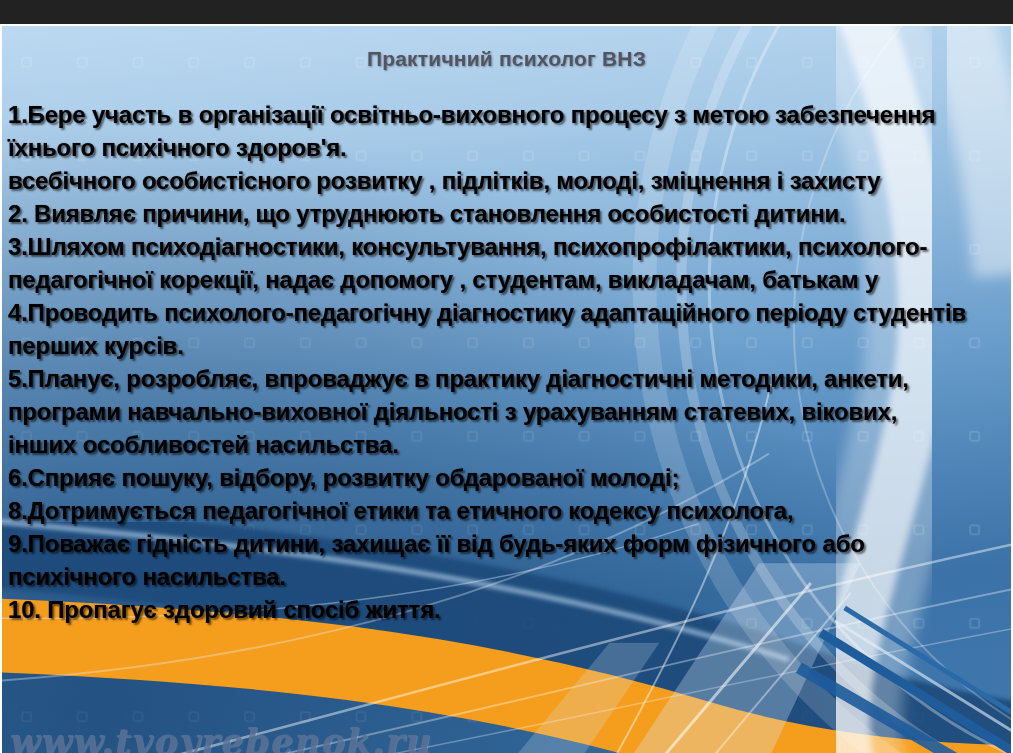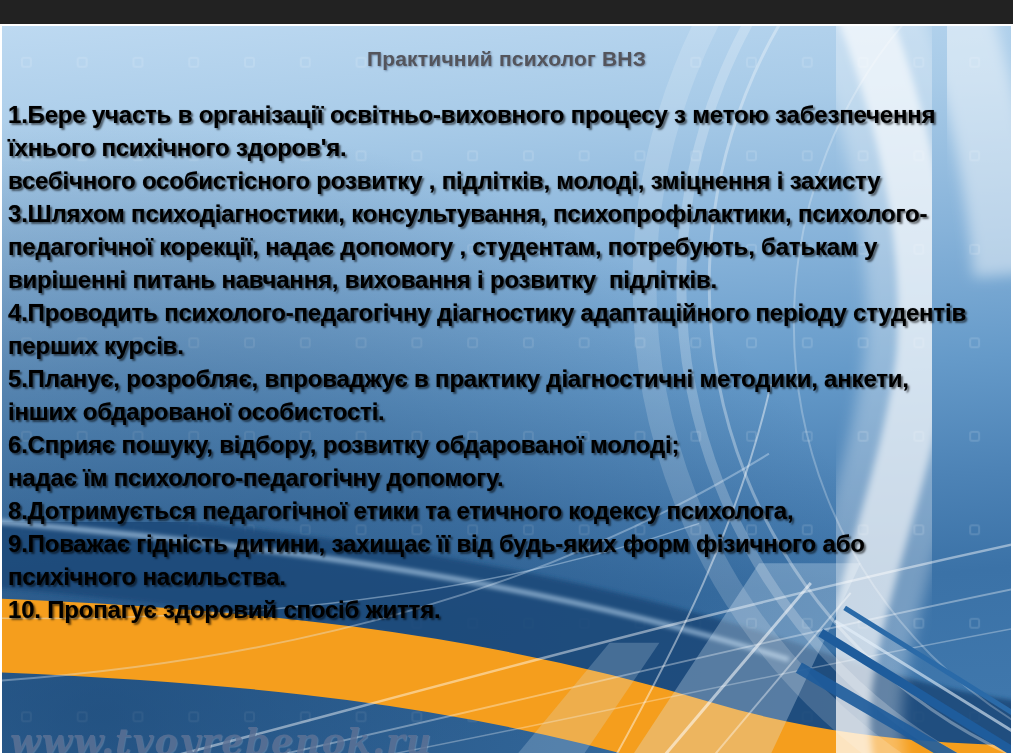--- a/index.html
+++ b/index.html
@@ -137,29 +137,29 @@
     <path d="M 846 585 L 1055 716" stroke="#2a6aa8" stroke-width="5"></path>
     <path d="M 836 598 L 1050 731" stroke="rgba(230,242,252,0.6)" stroke-width="3"></path>
   </svg>
 
   <div class="title">Практичний психолог ВНЗ</div>
 
   <div class="body-text">
     <div class="line">1.Бере участь в організації освітньо-виховного процесу з метою забезпечення</div>
     <div class="line">їхнього психічного здоров'я.</div>
     <div class="line">всебічного особистісного розвитку , підлітків, молоді, зміцнення і захисту</div>
+    <div class="line">2. Виявляє причини, що утруднюють становлення особистості дитини.</div>
     <div class="line">3.Шляхом психодіагностики, консультування, психопрофілактики, психолого-</div>
-    <div class="line">педагогічної корекції, надає допомогу , студентам, потребують, батькам у</div>
-    <div class="line">вирішенні питань навчання, виховання і розвитку  підлітків.</div>
+    <div class="line">педагогічної корекції, надає допомогу , студентам, викладачам, батькам у</div>
     <div class="line">4.Проводить психолого-педагогічну діагностику адаптаційного періоду студентів</div>
     <div class="line">перших курсів.</div>
     <div class="line">5.Планує, розробляє, впроваджує в практику діагностичні методики, анкети,</div>
-    <div class="line">інших обдарованої особистості.</div>
+    <div class="line">програми навчально-виховної діяльності з урахуванням статевих, вікових,</div>
+    <div class="line">інших особливостей насильства.</div>
     <div class="line">6.Сприяє пошуку, відбору, розвитку обдарованої молоді;</div>
-    <div class="line">надає їм психолого-педагогічну допомогу.</div>
     <div class="line">8.Дотримується педагогічної етики та етичного кодексу психолога,</div>
     <div class="line">9.Поважає гідність дитини, захищає її від будь-яких форм фізичного або</div>
     <div class="line">психічного насильства.</div>
     <div class="line">10. Пропагує здоровий спосіб життя.</div>
   </div>
 
   <div class="watermark">www.tvoyrebenok.ru</div>
 
 </div>
 

